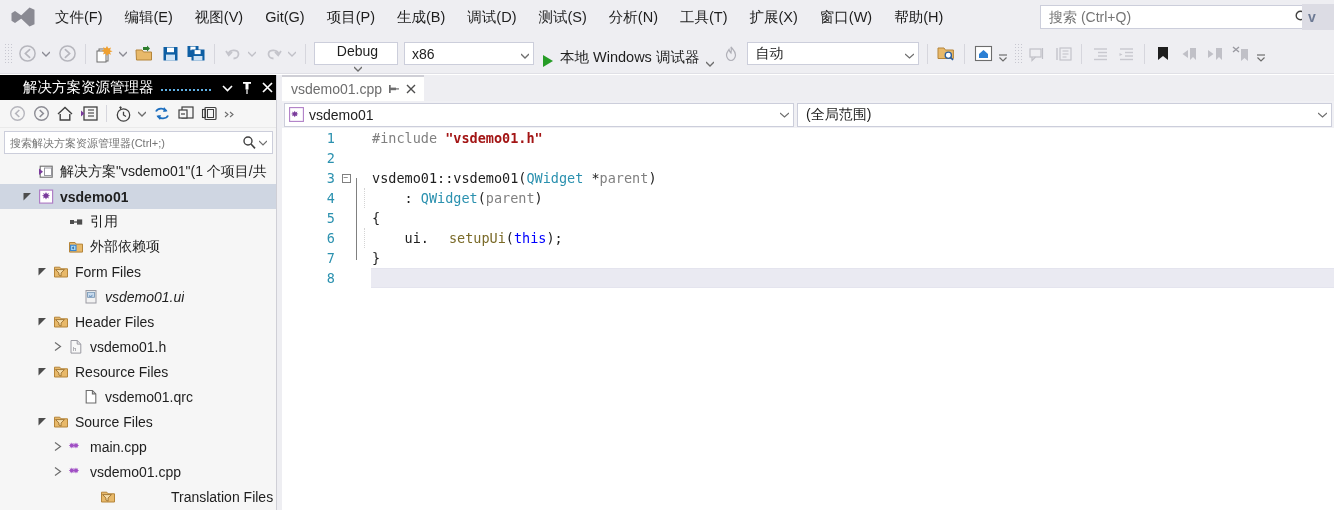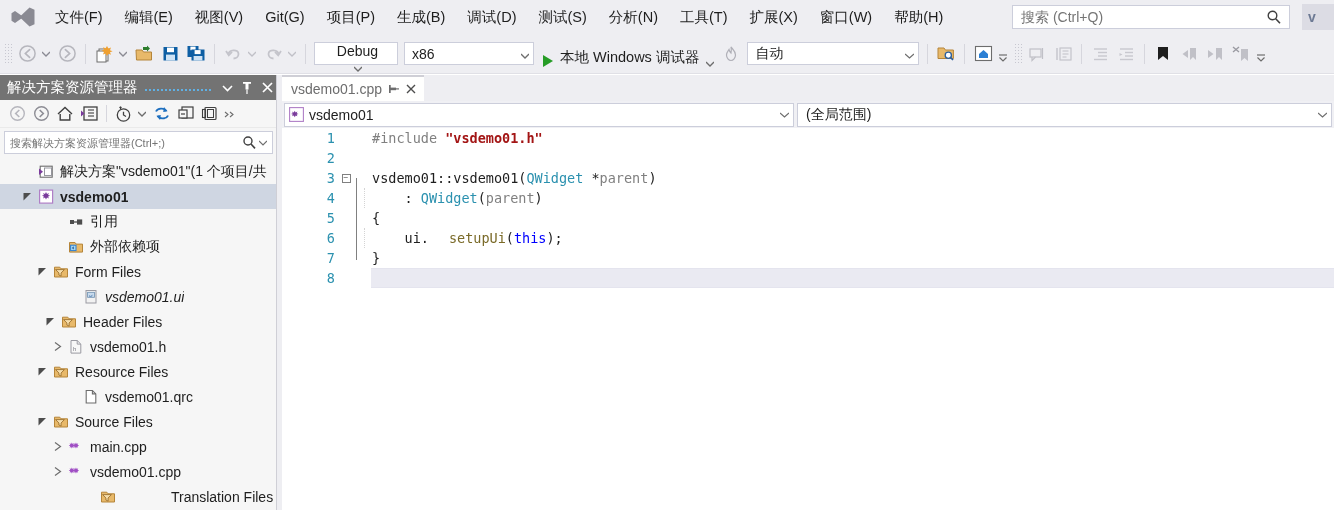--- a/index.html
+++ b/index.html
@@ -22,21 +22,21 @@
   }
   .vs-logo {
     width:30px; height:22px; margin-left:8px; margin-right:6px;
     display:flex; align-items:center; justify-content:center;
   }
   .menu-item {
     padding:4px 11px; font-size:14.5px; color:#1e1e1e;
     white-space:nowrap; cursor:default;
   }
   .search-wrap {
-    position:absolute; left:1012px; top:5px;
+    position:absolute; left:1040px; top:5px;
     width:278px; height:24px;
     background:#ffffff; border:1px solid #cccedb;
     display:flex; align-items:center;
   }
   .search-wrap input {
     border:0; outline:0; background:transparent;
     font-family:"Liberation Sans",sans-serif; font-size:14px;
     color:#6d6d6d; padding-left:8px; flex:1; width:10px;
   }
   .search-icon { margin-right:7px; display:flex; }
@@ -104,24 +104,24 @@
     display:flex;
   }
 
   
   .sol-panel {
     width:277px; background:#f6f6f6;
     display:flex; flex-direction:column;
     position:relative;
   }
   .sol-header {
-    height:25px; background:#737373;
+    height:25px; background:#000000;
     display:flex; align-items:center;
     color:#ffffff; font-size:14.5px;
-    padding-left:7px;
+    padding-left:23px;
   }
   .sol-header-title { white-space:nowrap; }
   .hdr-dots {
     flex:1; height:22px; margin:0 6px;
     background-image:radial-gradient(#5fb0e4 0.9px, transparent 1px);
     background-size:4px 4px; background-position:0 11px;
     background-repeat:repeat-x;
   }
   .hdr-btn { width:20px;height:22px;display:flex;align-items:center;justify-content:center; }
   .sol-toolbar {
@@ -671,21 +671,21 @@
           <span class="twisty"></span>
           <span class="ico">
             <svg width="17" height="16" viewBox="0 0 17 16">
               <rect x="3" y="1.5" width="10" height="12.5" fill="#f2f2f2" stroke="#9a9aa2" stroke-width="1"></rect>
               <rect x="4.6" y="3.3" width="6.8" height="5" fill="#c8dbed" stroke="#6d8fb0" stroke-width="0.8"></rect>
               <text x="6.3" y="7.5" font-family="Liberation Sans" font-size="4" fill="#2b5f9e">ui</text>
             </svg>
           </span>
           <span class="label">vsdemo01.ui</span>
         </div>
-        <div class="row" style="padding-left: 34px; margin-left: 8px;">
+        <div class="row" style="padding-left: 34px;">
           <span class="twisty">
             <svg width="9" height="9" viewBox="0 0 9 9">
               <path d="M0.5 1 L8 1 L0.5 8.5 Z" fill="#4d4d4d"></path>
             </svg>
           </span>
           <span class="ico">
             <svg width="17" height="16" viewBox="0 0 17 16">
               <path d="M1.5 3.2 h5.3 l1.2 1.6 h6.5 v8.2 h-13 Z" fill="#e8b96a" stroke="#b5853a" stroke-width="1"></path>
               <path d="M2.6 5.6 h8.8 l-3.3 3.4 v3.1 l-2.2 -1.1 v-2 Z" fill="#f6ddaa" stroke="#9c7030" stroke-width="0.9"></path>
             </svg>

